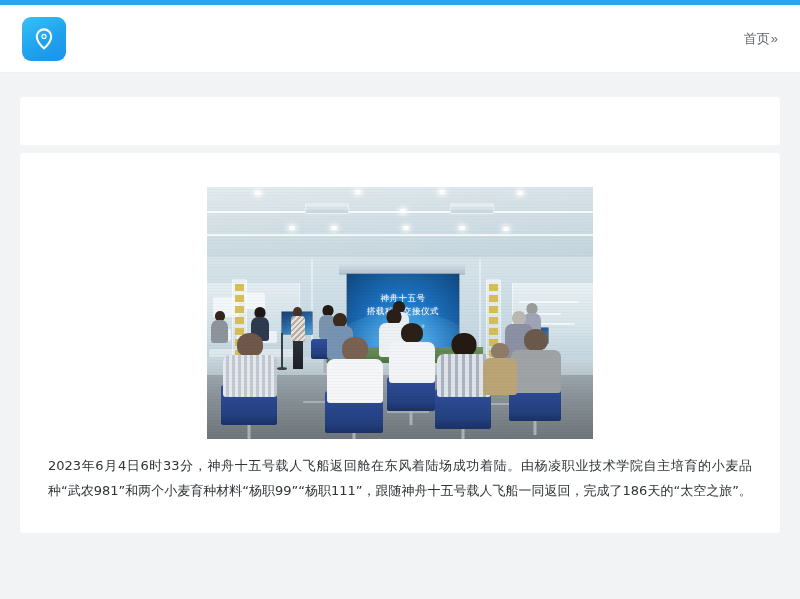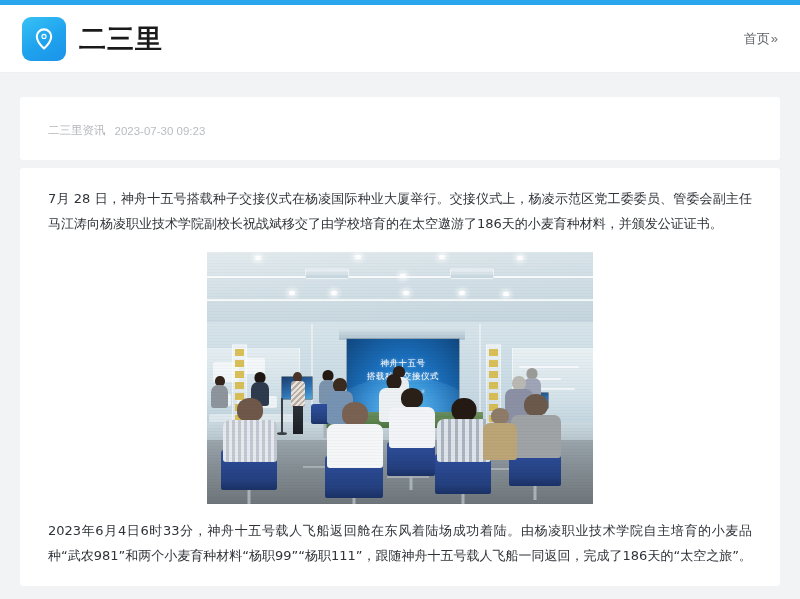--- a/index.html
+++ b/index.html
@@ -298,41 +298,35 @@
 
 <div class="site-header">
   <div class="brand">
     <span class="brand-logo">
       <svg width="26" height="26" viewBox="0 0 26 26" aria-hidden="true">
         <path d="M13 3.4c-4.0 0-7.2 3.2-7.2 7.2 0 5.4 7.2 12.0 7.2 12.0s7.2-6.6 7.2-12.0c0-4.0-3.2-7.2-7.2-7.2z" fill="none" stroke="#ffffff" stroke-width="2.1" stroke-linejoin="round"></path>
         <circle cx="13" cy="10.4" r="2.6" fill="#ffffff"></circle>
         <circle cx="13" cy="10.4" r="1.5" fill="#2fb3f0"></circle>
       </svg>
     </span>
-    <span class="brand-name">二三里</span>
   </div>
   <div class="header-spacer"></div>
   <a class="home-link">
     <span>首页</span>
     <span class="chev">»</span>
   </a>
 </div>
 
 <div class="page">
 
   <div class="card card-title">
-    <div class="meta-row">
-      <span class="meta-source">二三里资讯</span>
-      <span class="meta-date">2023-07-30 09:23</span>
-    </div>
   </div>
 
   <div class="card card-content">
 
-    <p class="para">7月 28 日，神舟十五号搭载种子交接仪式在杨凌国际种业大厦举行。交接仪式上，杨凌示范区党工委委员、管委会副主任马江涛向杨凌职业技术学院副校长祝战斌移交了由学校培育的在太空遨游了186天的小麦育种材料，并颁发公证证书。</p>
 
     <div class="figure">
       <div class="photo">
 
         <div class="ph-ceiling"></div>
         <div class="ph-ceil-band" style="top:24px"></div>
         <div class="ph-ceil-band" style="top:47px"></div>
         <div class="ph-ac" style="left:98px;top:16px;width:42px"></div>
         <div class="ph-ac" style="left:243px;top:16px;width:42px"></div>
         <div class="ph-light" style="left:48px;top:4px"></div>

